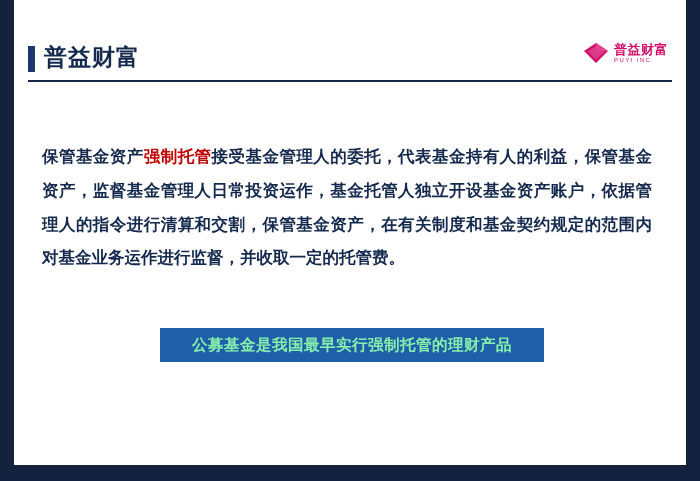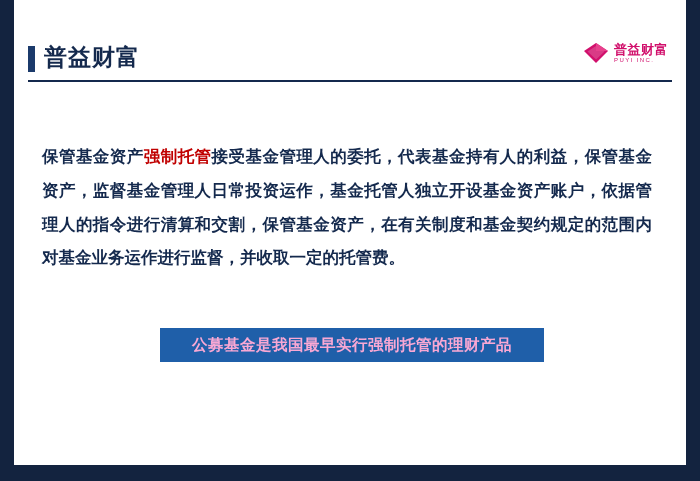--- a/index.html
+++ b/index.html
@@ -115,21 +115,21 @@
     position: absolute;
     left: 160px; top: 328px;
     width: 384px;
     height: 34px;
     background: #1f5fa9;
     display: flex;
     align-items: center;
     justify-content: center;
   }
   .callout-text {
-    color: #f9a8d4;
+    color: #86efac;
     font-size: 15.5px;
     font-weight: bold;
     letter-spacing: 0.5px;
     font-family: "Liberation Sans", sans-serif;
     text-align: right;
   }
 </style>
 </head>
 <body>
 

